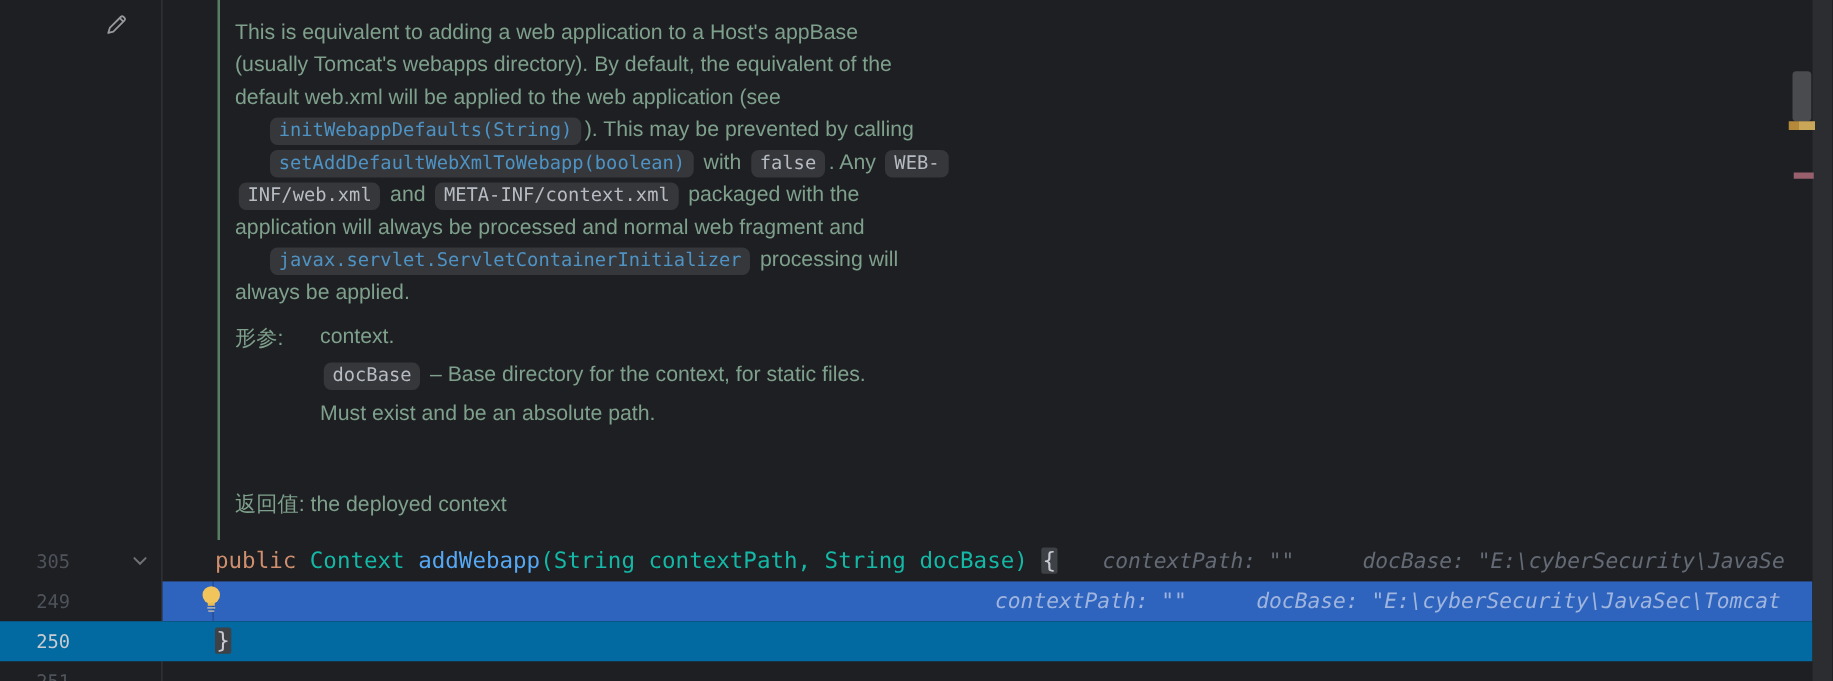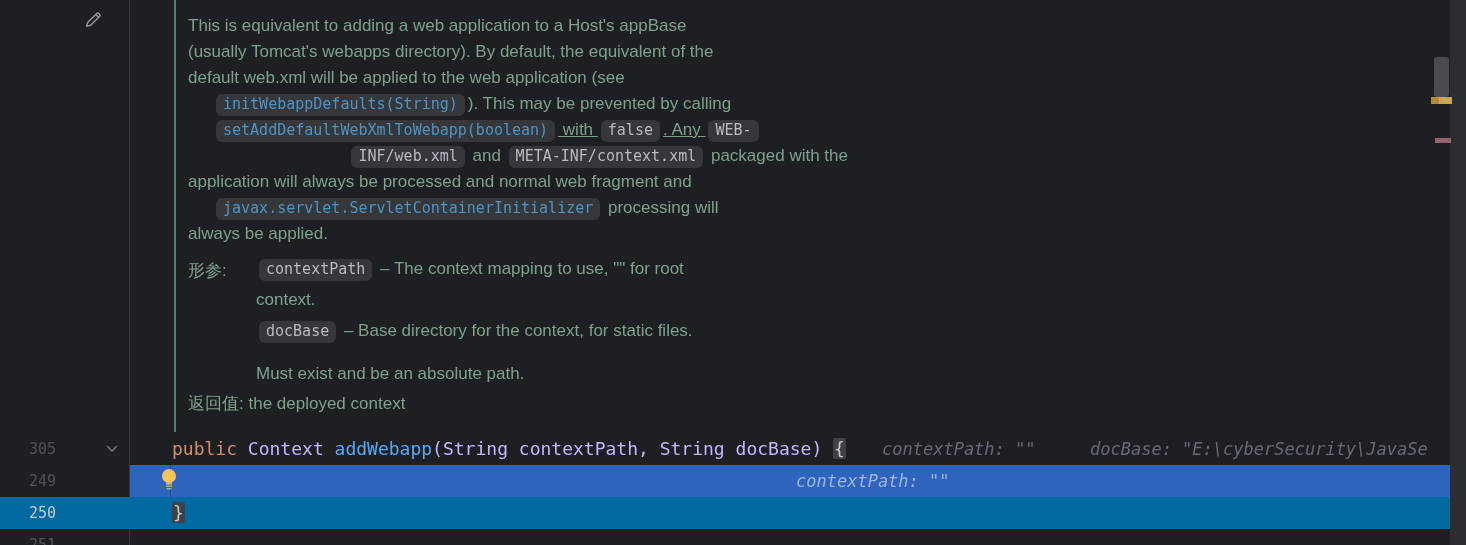--- a/index.html
+++ b/index.html
@@ -33,21 +33,21 @@
   .row-exec::before{content:"";position:absolute;left:130px;right:0;top:0;bottom:0;background:#2E63BE;}
   .row-current{background:#0369a1;}
   .ln{position:absolute;left:0;top:0;width:56px;text-align:right;font-size:15px;line-height:32px;color:#4E535B;
       font-family:"DejaVu Sans Mono","Liberation Mono",monospace;}
   .row-current .ln{color:#C8CBD0;}
   .fold{position:absolute;left:104px;top:8px;width:16px;height:16px;}
   .bulb{position:absolute;left:160px;top:2px;width:18px;height:28px;}
   .indent-guide{position:absolute;left:170px;top:0;width:1px;height:32px;background:rgba(0,0,0,0.25);}
   .code{position:absolute;top:0;font-size:18px;line-height:32px;white-space:pre;}
   .tk-kw{color:#CF8E6D;}
-  .tk-fg{color:#c4b5fd;}
+  .tk-fg{color:#14b8a6;}
   .tk-method{color:#56A8F5;}
   .tk-brace{color:#C8CBD2;background:#3E4145;padding:0 1px;border-radius:2px;}
   .tk-fg-sel{color:#E8EAF0;}
   .tk-method-sel{color:#BAD9FF;}
   .hint{position:absolute;top:0;font-size:17px;font-style:italic;line-height:32px;white-space:pre;
         font-family:"DejaVu Sans Mono","Liberation Mono",monospace;color:#646B76;}
   .row-exec .hint{color:#9FB5DE;}
 
   
   .right-strip{position:absolute;left:1450px;top:0;width:16px;height:545px;background:#2B2D30;}
@@ -68,32 +68,31 @@
     <path d="M12.5 4.9 l2.6 2.6" fill="none" stroke="#97999E" stroke-width="1.3"></path>
   </svg>
 </div>
 
 <div>
   <div class="doc-desc" id="doc-desc">
       <div class="doc-line" style="height: 26px;"><span>This is equivalent to adding a web application to a Host's appBase</span></div>
       <div class="doc-line" style="height: 26px;"><span>(usually Tomcat's webapps directory). By default, the equivalent of the</span></div>
       <div class="doc-line" style="height: 26px;"><span>default web.xml will be applied to the web application (see</span></div>
       <div class="doc-line" style="height: 26px;"><span class="chip chip-link">initWebappDefaults(String)</span><span>). This may be prevented by calling</span></div>
-      <div class="doc-line" style="height: 26px; text-decoration: underline;"><span class="chip chip-link">setAddDefaultWebXmlToWebapp(boolean)</span><span> with </span><span class="chip chip-plain">false</span><span>. Any </span><span class="chip chip-plain">WEB-</span></div>
-      <div class="doc-line" style="height: 26px; text-align: right;"><span class="chip chip-plain">INF/web.xml</span><span> and </span><span class="chip chip-plain">META-INF/context.xml</span><span> packaged with the</span></div>
+      <div class="doc-line" style="height: 26px;"><span class="chip chip-link">setAddDefaultWebXmlToWebapp(boolean)</span><span> with </span><span class="chip chip-plain">false</span><span>. Any </span><span class="chip chip-plain">WEB-</span></div>
+      <div class="doc-line" style="height: 26px;"><span class="chip chip-plain">INF/web.xml</span><span> and </span><span class="chip chip-plain">META-INF/context.xml</span><span> packaged with the</span></div>
       <div class="doc-line" style="height: 26px;"><span>application will always be processed and normal web fragment and</span></div>
       <div class="doc-line" style="height: 26px;"><span class="chip chip-link">javax.servlet.ServletContainerInitializer</span><span> processing will</span></div>
       <div class="doc-line" style="height: 26px;"><span>always be applied.</span></div>
     </div>
   <div class="doc-params-label">形参:</div>
   <div class="doc-params-lines" id="doc-params">
-      <div class="doc-line" style="height: 31px;"><span class="chip chip-plain">contextPath</span><span> – The context mapping to use, "" for root</span></div>
       <div class="doc-line" style="height: 31px;"><span>context.</span></div>
       <div class="doc-line" style="height: 31px;"><span class="chip chip-plain">docBase</span><span> – Base directory for the context, for static files.</span></div>
-      <div class="doc-line" style="height: 31px; margin-top: 12px;"><span>Must exist and be an absolute path.</span></div>
+      <div class="doc-line" style="height: 31px;"><span>Must exist and be an absolute path.</span></div>
     </div>
   <div class="doc-returns"><span>返回值:</span><span> the deployed context</span></div>
 </div>
 
 <div class="code-row" style="top:433px">
   <span class="ln">305</span>
   <span class="fold">
     <svg viewBox="0 0 16 16" width="16" height="16">
         <path d="M3.5 5.5 L8 10 L12.5 5.5" fill="none" stroke="#6E7277" stroke-width="1.6" stroke-linecap="round"></path>
       </svg>
@@ -106,21 +105,21 @@
   <span class="ln">249</span>
   <span class="indent-guide"></span>
   <span class="bulb">
     <svg viewBox="0 0 18 28" width="18" height="28">
       <circle cx="9" cy="9" r="7" fill="#F2C55C"></circle>
       <rect x="6.2" y="15.2" width="5.6" height="2.4" fill="#E8BC52"></rect>
       <path d="M5.8 19.2 h6.4 M6.6 21.8 h4.8" stroke="#A8AAAE" stroke-width="1.4"></path>
     </svg>
   </span>
   <span></span>
-<span class="hint" style="left: 796px;">contextPath: ""</span></div>
+<span class="hint" style="left: 796px;">contextPath: ""</span><span class="hint" style="left: 1005px;">docBase: "E:\cyberSecurity\JavaSec\Tomcat</span></div>
 
 <div class="code-row row-current" style="top:497px">
   <span class="ln">250</span>
   <span class="code mono" style="left:172px"><span class="tk-brace">}</span></span>
   <span></span>
 </div>
 
 <div class="code-row" style="top:529px">
   <span class="ln">251</span>
   <span class="code mono" style="left:172px"></span>

